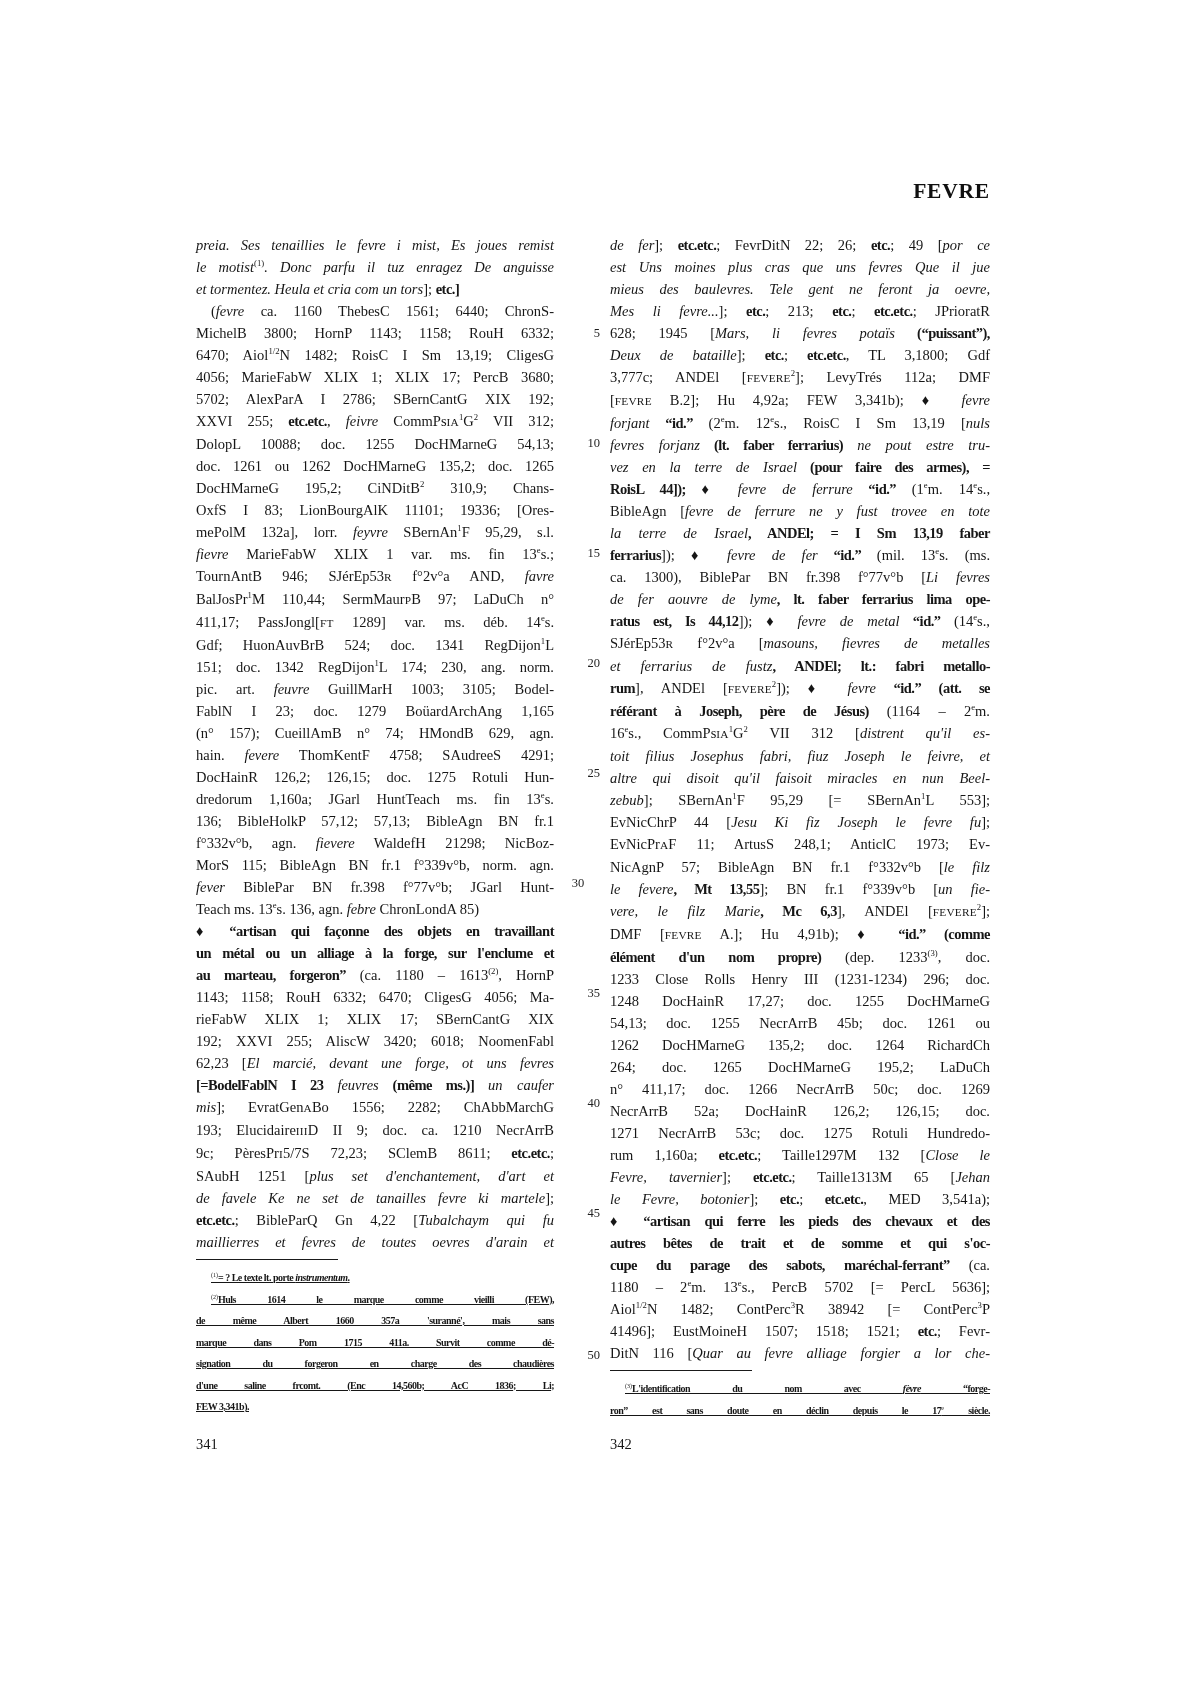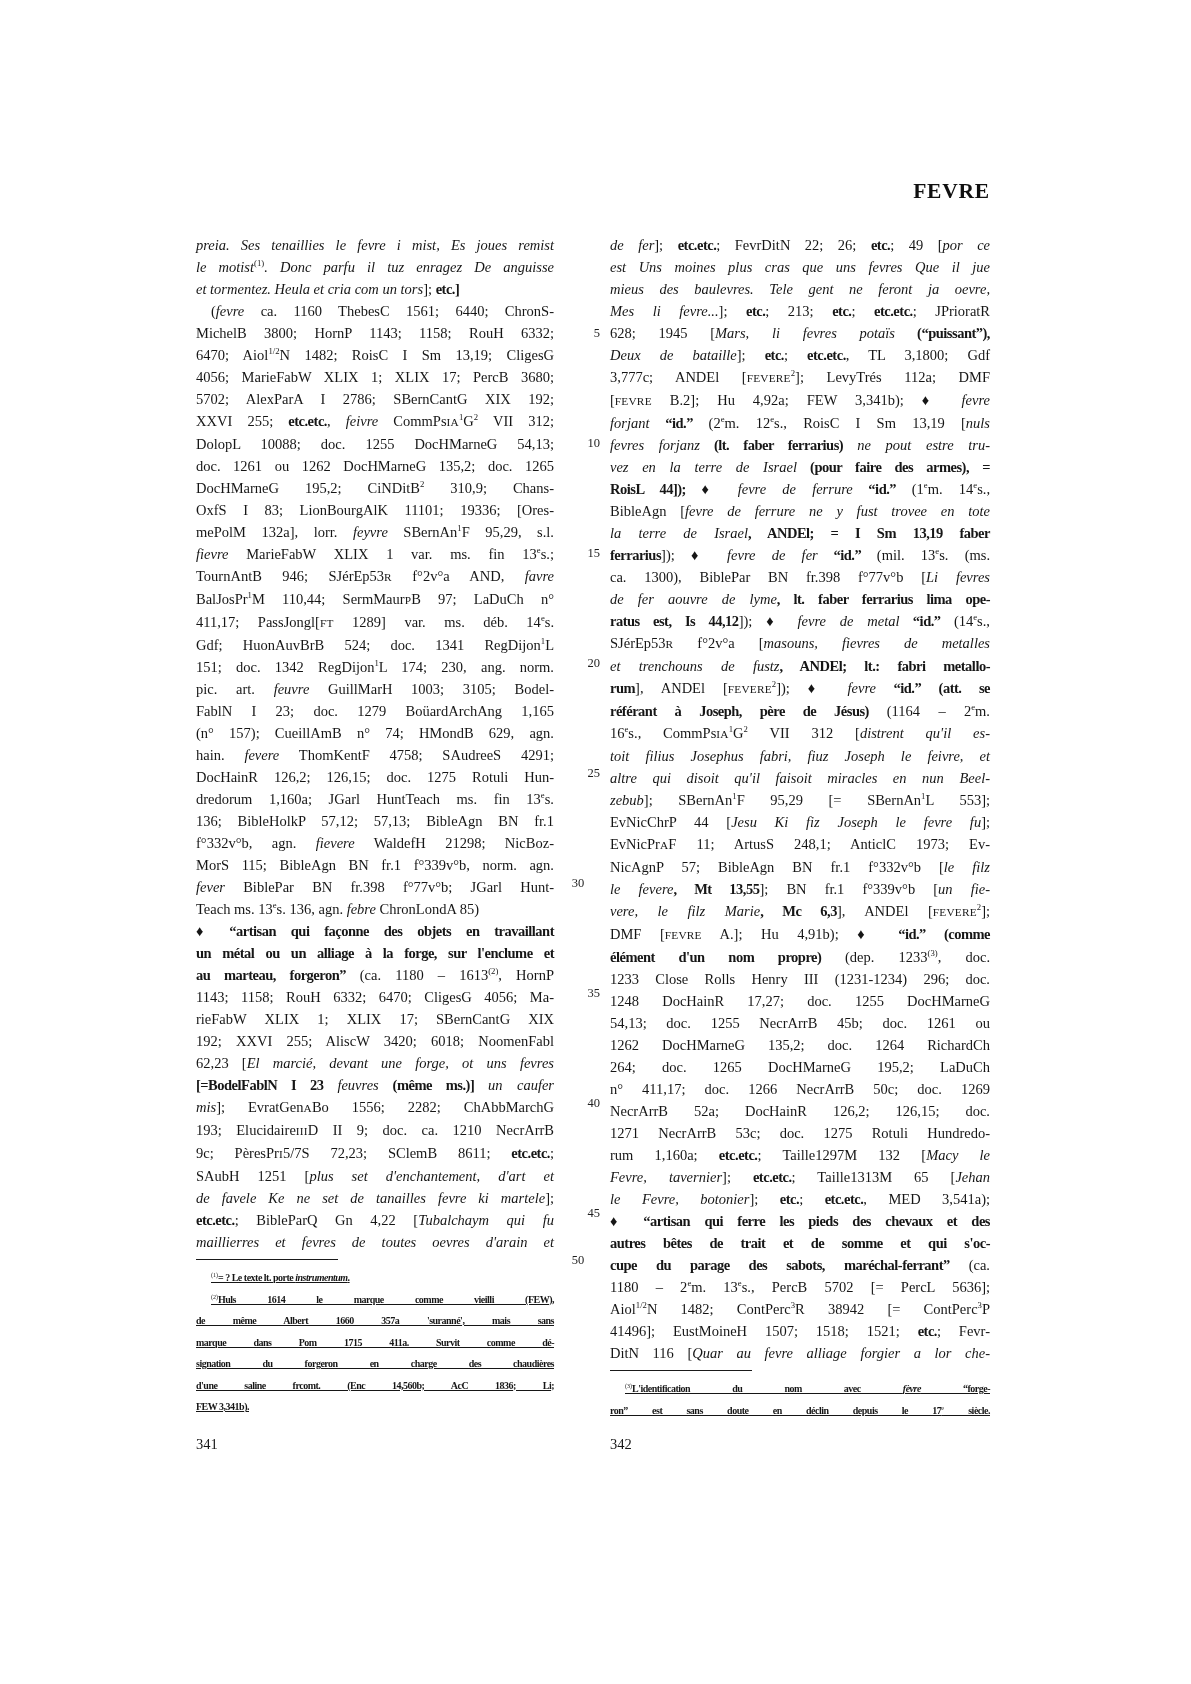--- a/index.html
+++ b/index.html
@@ -109,21 +109,21 @@
         <div class="tline"><span class="st-i">fevres forjanz</span><span class="st-b"> (lt. faber ferrarius) </span><span class="st-i">ne pout estre tru-</span></div>
         <div class="tline"><span class="st-i">vez en la terre de Israel</span><span class="st-b"> (pour faire des armes), =</span></div>
         <div class="tline"><span class="st-b">RoisL 44]); </span><span>♦ </span><span class="st-i">fevre de ferrure</span><span class="st-b"> “id.” </span><span>(1</span><sup class="st-sup">e</sup><span>m. 14</span><sup class="st-sup">e</sup><span>s.,</span></div>
         <div class="tline"><span>BibleAgn [</span><span class="st-i">fevre de ferrure ne y fust trovee en tote</span></div>
         <div class="tline"><span class="st-i">la terre de Israel</span><span class="st-b">, ANDEl; = I Sm 13,19 faber</span></div>
         <div class="tline"><span class="st-b">ferrarius</span><span>]); ♦ </span><span class="st-i">fevre de fer</span><span class="st-b"> “id.” </span><span>(mil. 13</span><sup class="st-sup">e</sup><span>s. (ms.</span></div>
         <div class="tline"><span>ca. 1300), BiblePar BN fr.398 f°77v°b [</span><span class="st-i">Li fevres</span></div>
         <div class="tline"><span class="st-i">de fer aouvre de lyme</span><span class="st-b">, lt. faber ferrarius lima ope-</span></div>
         <div class="tline"><span class="st-b">ratus est, Is 44,12</span><span>]); ♦ </span><span class="st-i">fevre de metal</span><span class="st-b"> “id.” </span><span>(14</span><sup class="st-sup">e</sup><span>s.,</span></div>
         <div class="tline"><span>SJérEp53</span><span class="st-sc">R</span><span> f°2v°a [</span><span class="st-i">masouns, fievres de metalles</span></div>
-        <div class="tline"><span class="st-i">et trenchouns de fustz</span><span class="st-b">, ANDEl; lt.: fabri metallo-</span></div>
+        <div class="tline"><span class="st-i">et ferrarius de fustz</span><span class="st-b">, ANDEl; lt.: fabri metallo-</span></div>
         <div class="tline"><span class="st-b">rum</span><span>], ANDEl [</span><span class="st-sc">FEVERE</span><sup class="st-sup">2</sup><span>]); ♦ </span><span class="st-i">fevre</span><span class="st-b"> “id.” (att. se</span></div>
         <div class="tline"><span class="st-b">référant à Joseph, père de Jésus) </span><span>(1164 – 2</span><sup class="st-sup">e</sup><span>m.</span></div>
         <div class="tline"><span>16</span><sup class="st-sup">e</sup><span>s., CommPs</span><span class="st-sc">IA</span><sup class="st-sup">1</sup><span>G</span><sup class="st-sup">2</sup><span> VII 312 [</span><span class="st-i">distrent qu'il es-</span></div>
         <div class="tline"><span class="st-i">toit filius Josephus fabri, fiuz Joseph le feivre, et</span></div>
         <div class="tline"><span class="st-i">altre qui disoit qu'il faisoit miracles en nun Beel-</span></div>
         <div class="tline"><span class="st-i">zebub</span><span>]; SBernAn</span><sup class="st-sup">1</sup><span>F 95,29 [= SBernAn</span><sup class="st-sup">1</sup><span>L 553];</span></div>
         <div class="tline"><span>EvNicChrP 44 [</span><span class="st-i">Jesu Ki fiz Joseph le fevre fu</span><span>];</span></div>
         <div class="tline"><span>EvNicPr</span><span class="st-sc">A</span><span>F 11; ArtusS 248,1; AnticlC 1973; Ev-</span></div>
         <div class="tline"><span>NicAgnP 57; BibleAgn BN fr.1 f°332v°b [</span><span class="st-i">le filz</span></div>
         <div class="tline"><span class="st-i">le fevere</span><span class="st-b">, Mt 13,55</span><span>]; BN fr.1 f°339v°b [</span><span class="st-i">un fie-</span></div>
@@ -131,21 +131,21 @@
         <div class="tline"><span>DMF [</span><span class="st-sc">FEVRE</span><span> A.]; Hu 4,91b); ♦ </span><span class="st-b">“id.” (comme</span></div>
         <div class="tline"><span class="st-b">élément d'un nom propre) </span><span>(dep. 1233</span><sup class="st-sup">(3)</sup><span>, doc.</span></div>
         <div class="tline"><span>1233 Close Rolls Henry III (1231-1234) 296; doc.</span></div>
         <div class="tline"><span>1248 DocHainR 17,27; doc. 1255 DocHMarneG</span></div>
         <div class="tline"><span>54,13; doc. 1255 NecrArrB 45b; doc. 1261 ou</span></div>
         <div class="tline"><span>1262 DocHMarneG 135,2; doc. 1264 RichardCh</span></div>
         <div class="tline"><span>264; doc. 1265 DocHMarneG 195,2; LaDuCh</span></div>
         <div class="tline"><span>n° 411,17; doc. 1266 NecrArrB 50c; doc. 1269</span></div>
         <div class="tline"><span>NecrArrB 52a; DocHainR 126,2; 126,15; doc.</span></div>
         <div class="tline"><span>1271 NecrArrB 53c; doc. 1275 Rotuli Hundredo-</span></div>
-        <div class="tline"><span>rum 1,160a; </span><span class="st-b">etc.etc.</span><span>; Taille1297M 132 [</span><span class="st-i">Macy le</span></div>
+        <div class="tline"><span>rum 1,160a; </span><span class="st-b">etc.etc.</span><span>; Taille1297M 132 [</span><span class="st-i">Close le</span></div>
         <div class="tline"><span class="st-i">Fevre, tavernier</span><span>]; </span><span class="st-b">etc.etc.</span><span>; Taille1313M 65 [</span><span class="st-i">Jehan</span></div>
         <div class="tline"><span class="st-i">le Fevre, botonier</span><span>]; </span><span class="st-b">etc.</span><span>; </span><span class="st-b">etc.etc.</span><span>, MED 3,541a);</span></div>
         <div class="tline"><span>♦ </span><span class="st-b">“artisan qui ferre les pieds des chevaux et des</span></div>
         <div class="tline"><span class="st-b">autres bêtes de trait et de somme et qui s'oc-</span></div>
         <div class="tline"><span class="st-b">cupe du parage des sabots, maréchal-ferrant” </span><span>(ca.</span></div>
         <div class="tline"><span>1180 – 2</span><sup class="st-sup">e</sup><span>m. 13</span><sup class="st-sup">e</sup><span>s., PercB 5702 [= PercL 5636];</span></div>
         <div class="tline"><span>Aiol</span><sup class="st-sup">1/2</sup><span>N 1482; ContPerc</span><sup class="st-sup">3</sup><span>R 38942 [= ContPerc</span><sup class="st-sup">3</sup><span>P</span></div>
         <div class="tline"><span>41496]; EustMoineH 1507; 1518; 1521; </span><span class="st-b">etc.</span><span>; Fevr-</span></div>
         <div class="tline"><span>DitN 116 [</span><span class="st-i">Quar au fevre alliage forgier a lor che-</span></div>
       </div>
@@ -159,19 +159,19 @@
   <div id="gutter">
       <div class="gutter-num" style="top: 322px;">5</div>
       <div class="gutter-num" style="top: 432px;">10</div>
       <div class="gutter-num" style="top: 542px;">15</div>
       <div class="gutter-num" style="top: 652px;">20</div>
       <div class="gutter-num" style="top: 762px;">25</div>
       <div class="gutter-num" style="top: 872px; text-align: center;">30</div>
       <div class="gutter-num" style="top: 982px;">35</div>
       <div class="gutter-num" style="top: 1092px;">40</div>
       <div class="gutter-num" style="top: 1202px;">45</div>
-      <div class="gutter-num" style="top: 1249px; text-align: center;">50</div>
+      <div class="gutter-num" style="top: 1344px;">50</div>
     </div>
 
   <div class="pagenum pl">341</div>
   <div class="pagenum pr">342</div>
 
 </div>
 
 </body></html>

